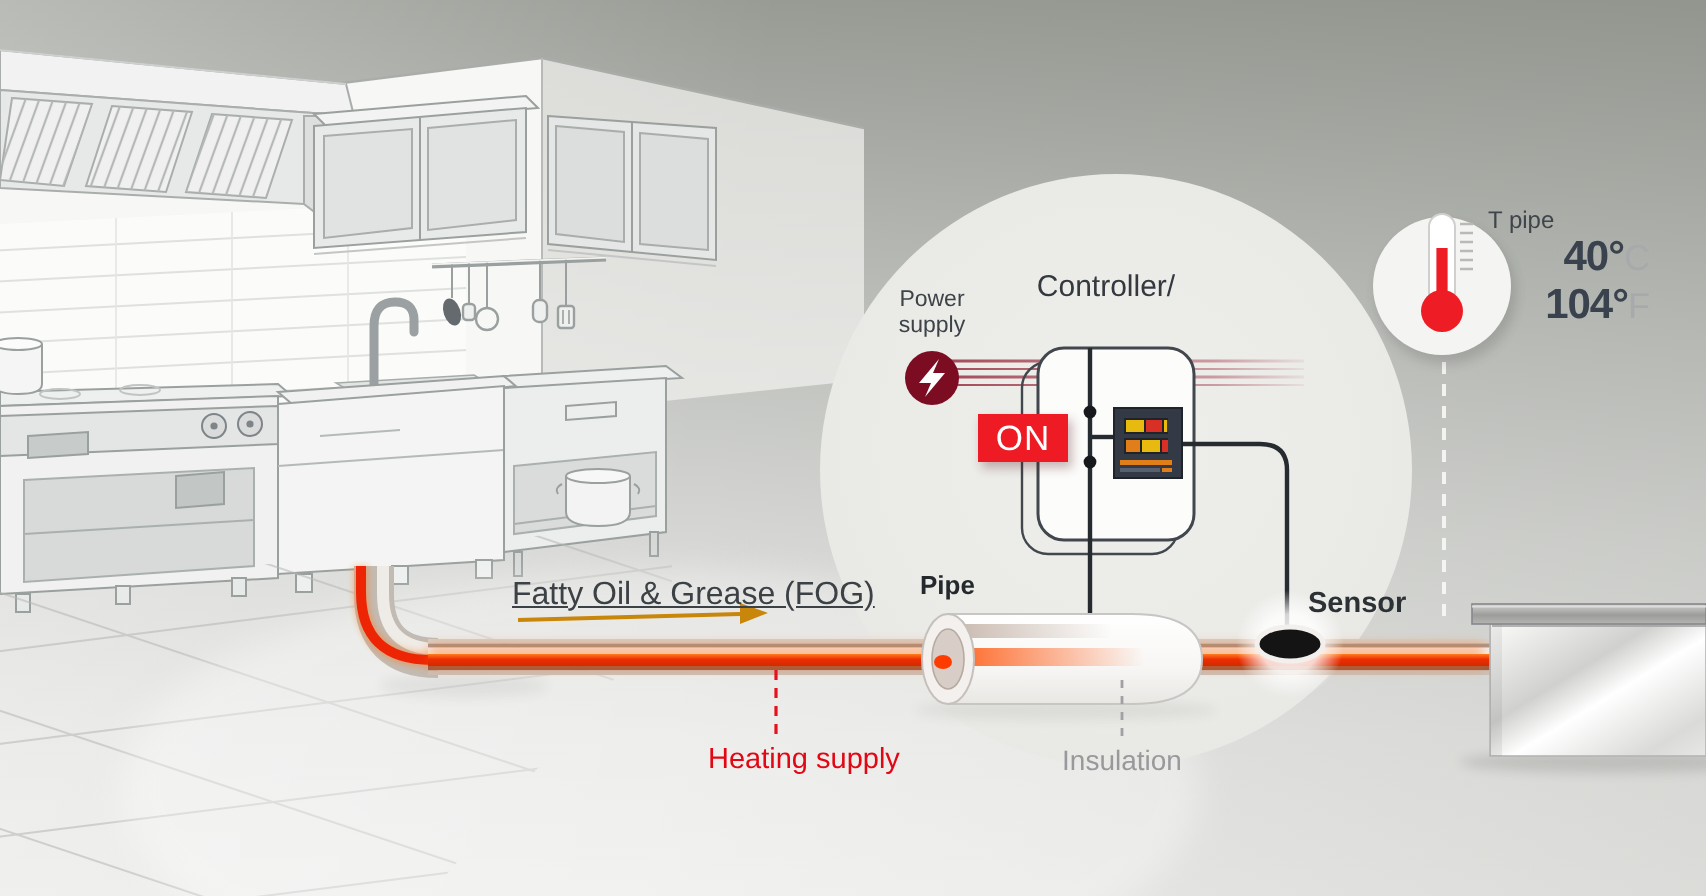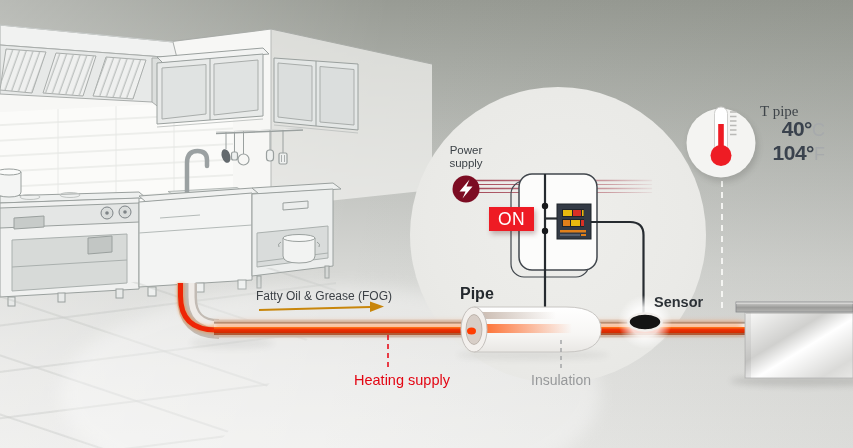--- a/index.html
+++ b/index.html
@@ -18,27 +18,27 @@
   svg.diagram{z-index:3;}
   .lbl{position:absolute;z-index:4;color:#3a4046;white-space:nowrap;}
   .power-label{left:437px;top:144px;width:58px;text-align:center;font-size:11.5px;line-height:12.5px;color:#3d4348;font-weight:500;white-space:normal;}
   .ctrl-label{left:497px;top:135px;width:112px;text-align:center;font-size:15px;line-height:17px;color:#34393f;font-weight:500;white-space:normal;}
   .on-badge{
     position:absolute;left:489px;top:207px;width:45px;height:24px;z-index:4;
     background:#ee1b24;color:#ffffff;font-weight:normal;font-size:17.5px;letter-spacing:.5px;
     display:flex;align-items:center;justify-content:center;
     box-shadow:2px 3px 5px rgba(80,20,20,.30);
   }
-  .pipe-label{left:460px;top:285px;font-size:16px;font-weight:bold;color:#24292e;}
+  .pipe-label{left:460px;top:285px;font-size:13px;font-weight:bold;color:#24292e;}
   .ins-label{left:517px;top:372px;width:88px;text-align:center;font-size:14px;color:#97999b;}
   .sensor-label{left:654px;top:294px;font-size:14.5px;font-weight:bold;color:#2c3136;}
-  .fog-label{left:256px;top:289px;font-size:12px;font-weight:500;color:#3c4146;}
+  .fog-label{left:256px;top:289px;font-size:16px;font-weight:500;color:#3c4146;text-decoration:underline;}
   .heat-label{left:354px;top:372px;font-size:14.5px;font-weight:500;color:#e30613;}
   .grease-label{left:740px;top:263px;font-size:13.5px;line-height:15px;font-weight:500;color:#3a4046;white-space:normal;width:90px;}
-  .tpipe-label{left:760px;top:103px;font-size:15px;color:#3f454a;font-weight:500;font-family:Liberation Serif, serif;}
+  .tpipe-label{left:744px;top:103px;font-size:12px;color:#3f454a;font-weight:500;}
   .temp-row{position:absolute;left:757px;width:68px;text-align:right;z-index:4;white-space:nowrap;}
   .temp-c{top:117px;}
   .temp-f{top:141px;}
   .temp-val{font-weight:bold;font-size:21px;color:#3a424d;letter-spacing:-.5px;}
   .temp-unit{font-size:18px;color:#a7aaac;font-weight:400;}
 </style>
 </head>
 <body>
 
 <div class="stage">
@@ -335,20 +335,21 @@
       </g>
     </g>
   </svg>
 
   <div class="lbl power-label">
     <span style="display:block">Power</span>
     <span style="display:block">supply</span>
   </div>
 
   <div class="lbl ctrl-label">
+    <span style="display:block">Controller/</span>
   </div>
 
   <div class="on-badge">ON</div>
 
   <div class="lbl pipe-label">Pipe</div>
   <div class="lbl ins-label">Insulation</div>
   <div class="lbl sensor-label">Sensor</div>
   <div class="lbl fog-label">Fatty Oil &amp; Grease (FOG)</div>
   <div class="lbl heat-label">Heating supply</div>
 

